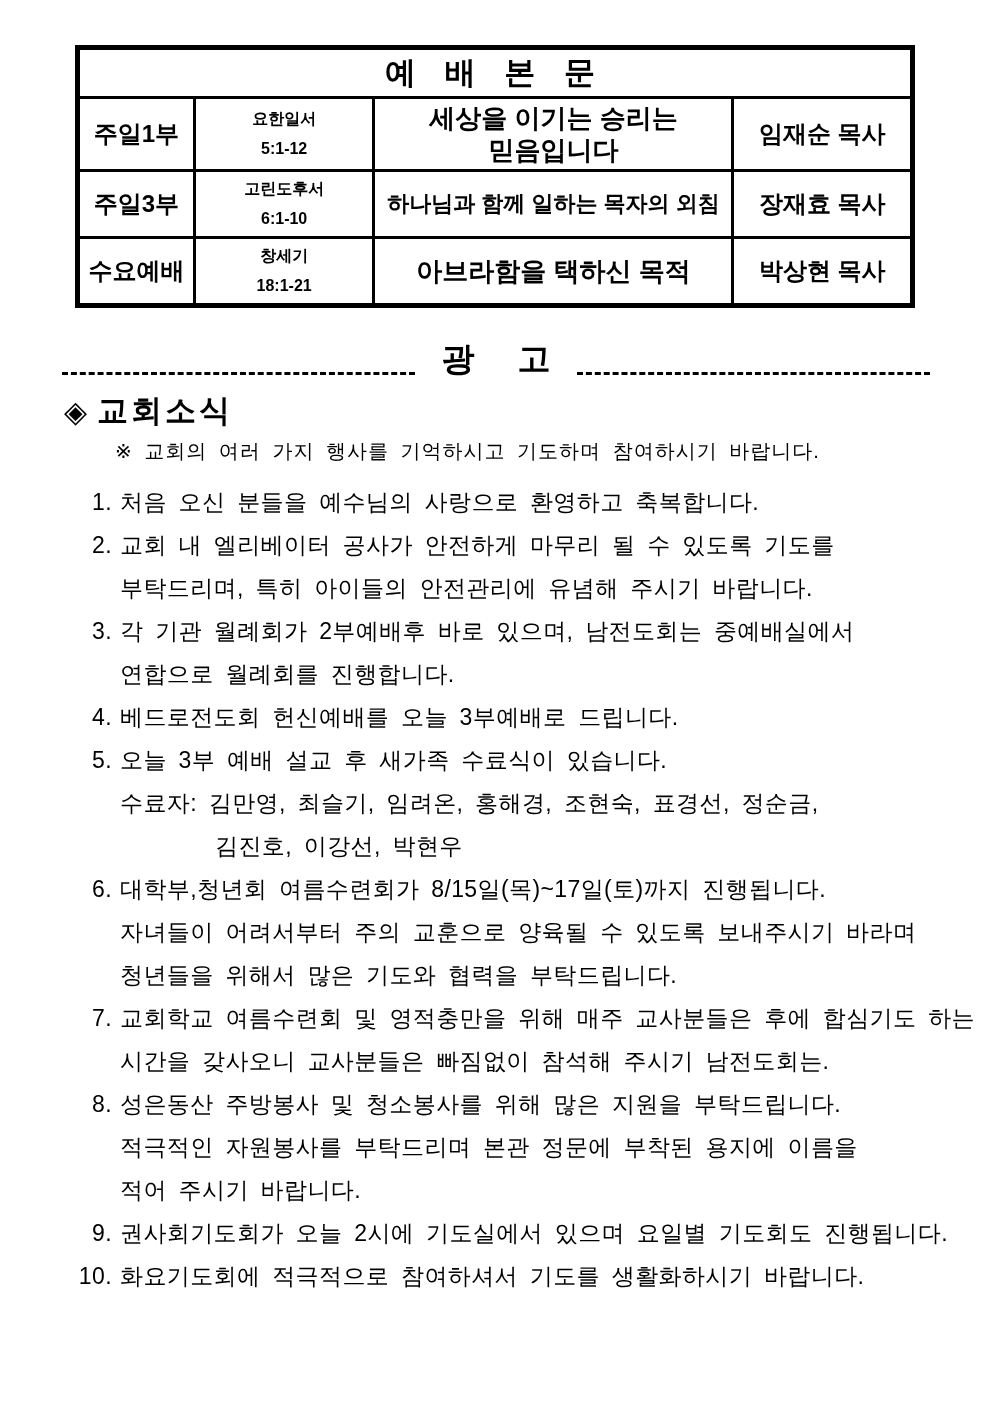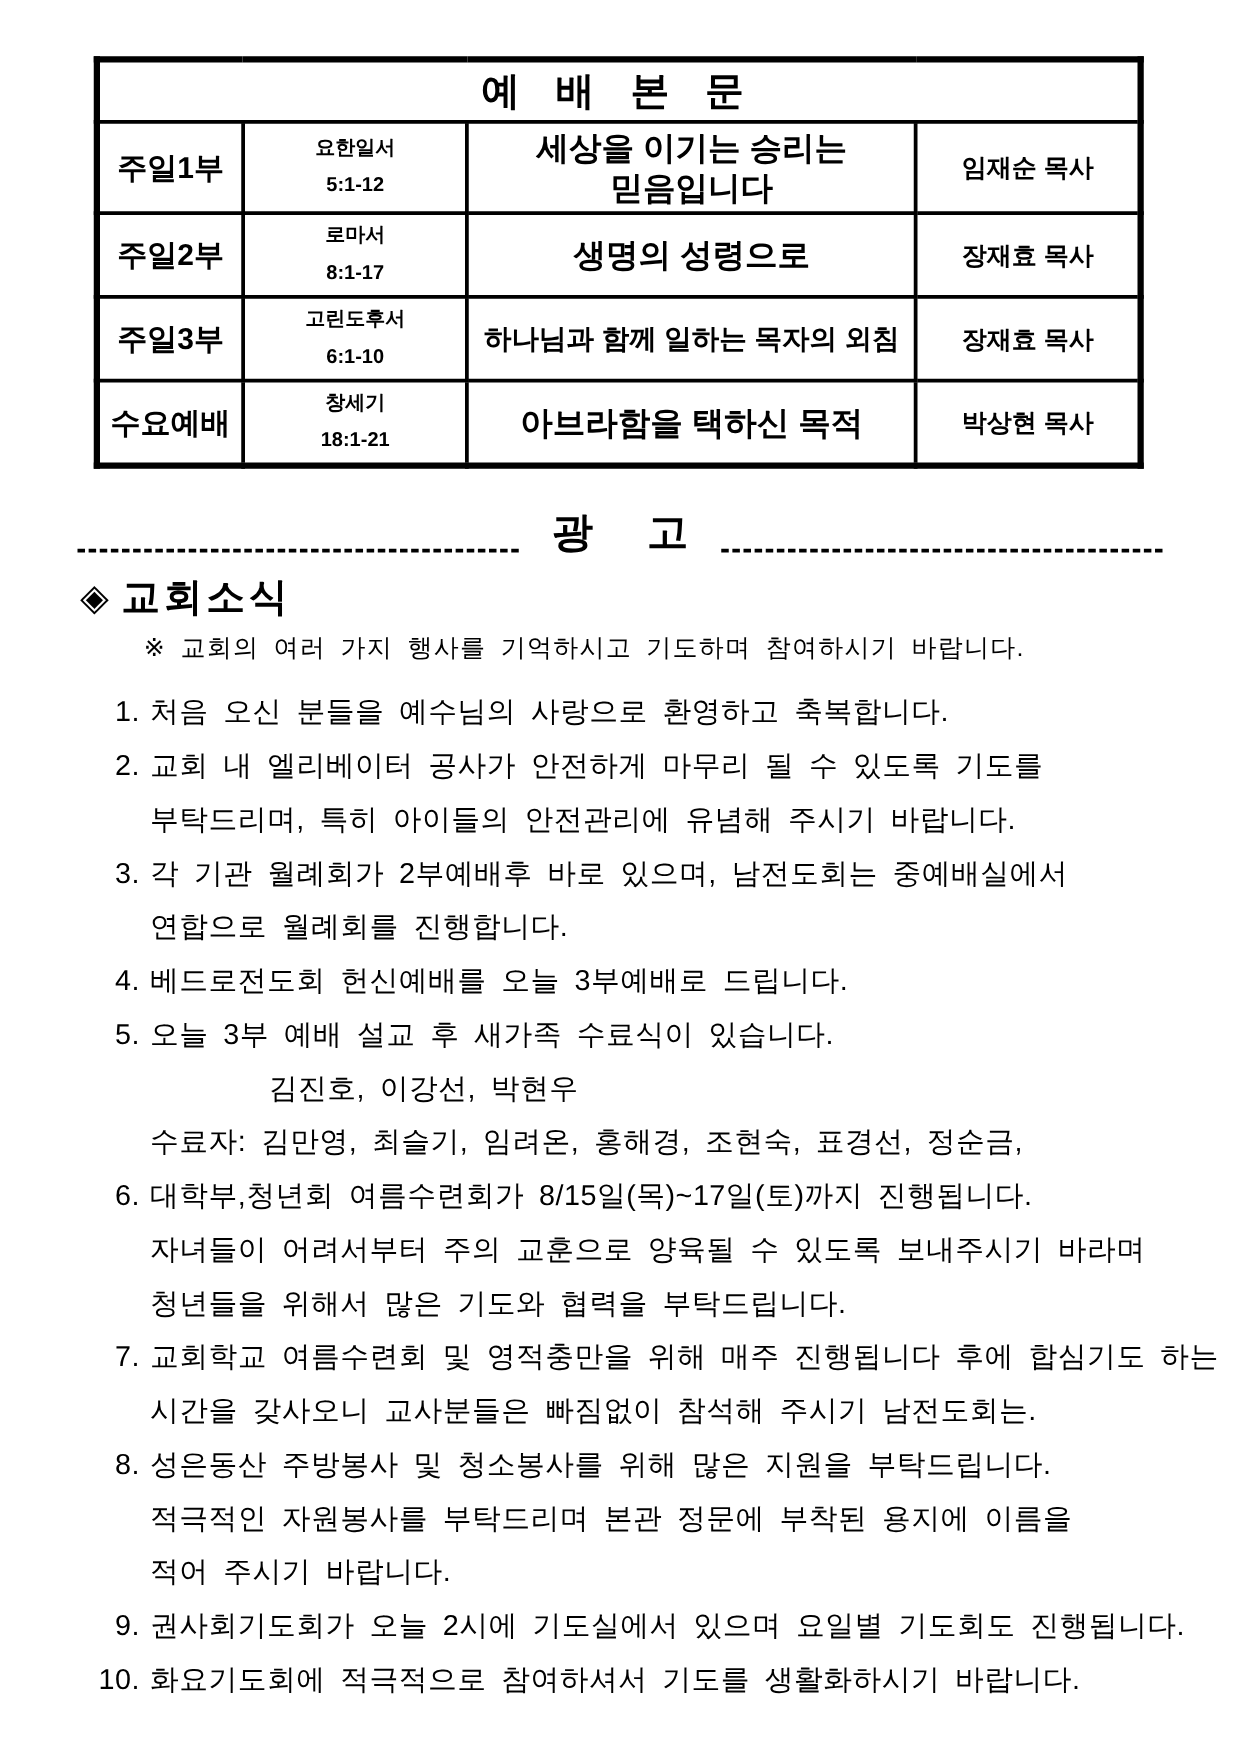--- a/index.html
+++ b/index.html
@@ -35,21 +35,21 @@
   td.t-title {
     font-size: 31px;
     letter-spacing: 10px;
     height: 40px;
     font-weight: 700;
   }
   td.t-service { font-size: 24px; height: 60px; }
   td.t-scripture { font-size: 16px; line-height: 30px; white-space: pre-line; }
   td.t-sermon { font-size: 26px; line-height: 32px; white-space: pre-line; }
   td.t-sermon.small { font-size: 22px; }
-  td.t-preacher { font-size: 20px; }
+  td.t-preacher { font-size: 24px; }
   tr.row-tall td { height: 66px; }
 
   
   .divider {
     display: flex;
     align-items: flex-end;
     margin: 32px 62px 0 62px;
     height: 42px;
   }
   .dash-line {
@@ -121,27 +121,20 @@
     </tr>
     <tr class="row-tall">
       <td class="t-service">주일1부</td>
       <td class="t-scripture">요한일서
 5:1-12</td>
       <td class="t-sermon">세상을 이기는 승리는
 믿음입니다</td>
       <td class="t-preacher">임재순 목사</td>
     </tr>
     <tr>
-      <td class="t-service">주일2부</td>
-      <td class="t-scripture">로마서
-8:1-17</td>
-      <td class="t-sermon">생명의 성령으로</td>
-      <td class="t-preacher">장재효 목사</td>
-    </tr>
-    <tr>
       <td class="t-service">주일3부</td>
       <td class="t-scripture">고린도후서
 6:1-10</td>
       <td class="t-sermon small">하나님과 함께 일하는 목자의 외침</td>
       <td class="t-preacher">장재효 목사</td>
     </tr>
     <tr>
       <td class="t-service">수요예배</td>
       <td class="t-scripture">창세기
 18:1-21</td>
@@ -195,47 +188,47 @@
         <div class="ann-line">
           <span class="ann-num">4.</span>
           <span class="ann-text"><span class="b">베드로전도회 헌신예배를</span><span> 오늘 3부예배로 드립니다.</span></span>
         </div>
       </div>
       <div>
         <div class="ann-line">
           <span class="ann-num">5.</span>
           <span class="ann-text"><span>오늘 3부 예배 설교 후 </span><span class="b">새가족 수료식</span><span>이 있습니다.</span></span>
         </div>
+        <div class="ann-line">
+          <span class="ann-num"></span>
+          <span class="ann-text"><span class="b">수료자: 김만영, 최슬기, 임려온, 홍해경, 조현숙, 표경선, 정순금,</span></span>
+        </div>
         <div class="ann-line indent-2">
           <span class="ann-num"></span>
           <span class="ann-text"><span class="b">김진호, 이강선, 박현우</span></span>
-        </div>
-        <div class="ann-line">
-          <span class="ann-num"></span>
-          <span class="ann-text"><span class="b">수료자: 김만영, 최슬기, 임려온, 홍해경, 조현숙, 표경선, 정순금,</span></span>
         </div>
       </div>
       <div>
         <div class="ann-line">
           <span class="ann-num">6.</span>
           <span class="ann-text"><span class="b">대학부,청년회 여름수련회</span><span>가 </span><span class="b">8/15일(목)~17일(토)까지</span><span> 진행됩니다.</span></span>
         </div>
         <div class="ann-line">
           <span class="ann-num"></span>
           <span class="ann-text"><span>자녀들이 어려서부터 주의 교훈으로 양육될 수 있도록 보내주시기 바라며</span></span>
         </div>
         <div class="ann-line">
           <span class="ann-num"></span>
           <span class="ann-text"><span class="b">청년들</span><span>을 위해서 많은 </span><span class="b">기도와 협력</span><span>을 부탁드립니다.</span></span>
         </div>
       </div>
       <div>
         <div class="ann-line">
           <span class="ann-num">7.</span>
-          <span class="ann-text"><span class="b">교회학교 여름수련회</span><span> 및 </span><span class="b">영적충만</span><span>을 위해 매주 </span><span class="b">진행됩니다 후</span><span>에 </span><span class="b">합심기도</span><span> 하는</span></span>
+          <span class="ann-text"><span class="b">교회학교 여름수련회</span><span> 및 </span><span class="b">영적충만</span><span>을 위해 매주 </span><span class="b">교사분들은 후</span><span>에 </span><span class="b">합심기도</span><span> 하는</span></span>
         </div>
         <div class="ann-line">
           <span class="ann-num"></span>
           <span class="ann-text"><span>시간을 갖사오니 교사분들은 빠짐없이 </span><span class="b">참석</span><span>해 주시기 남전도회는.</span></span>
         </div>
       </div>
       <div>
         <div class="ann-line">
           <span class="ann-num">8.</span>
           <span class="ann-text"><span class="b">성은동산 주방봉사 및 청소봉사를 위해 많은 지원을 부탁드립니다.</span></span>

